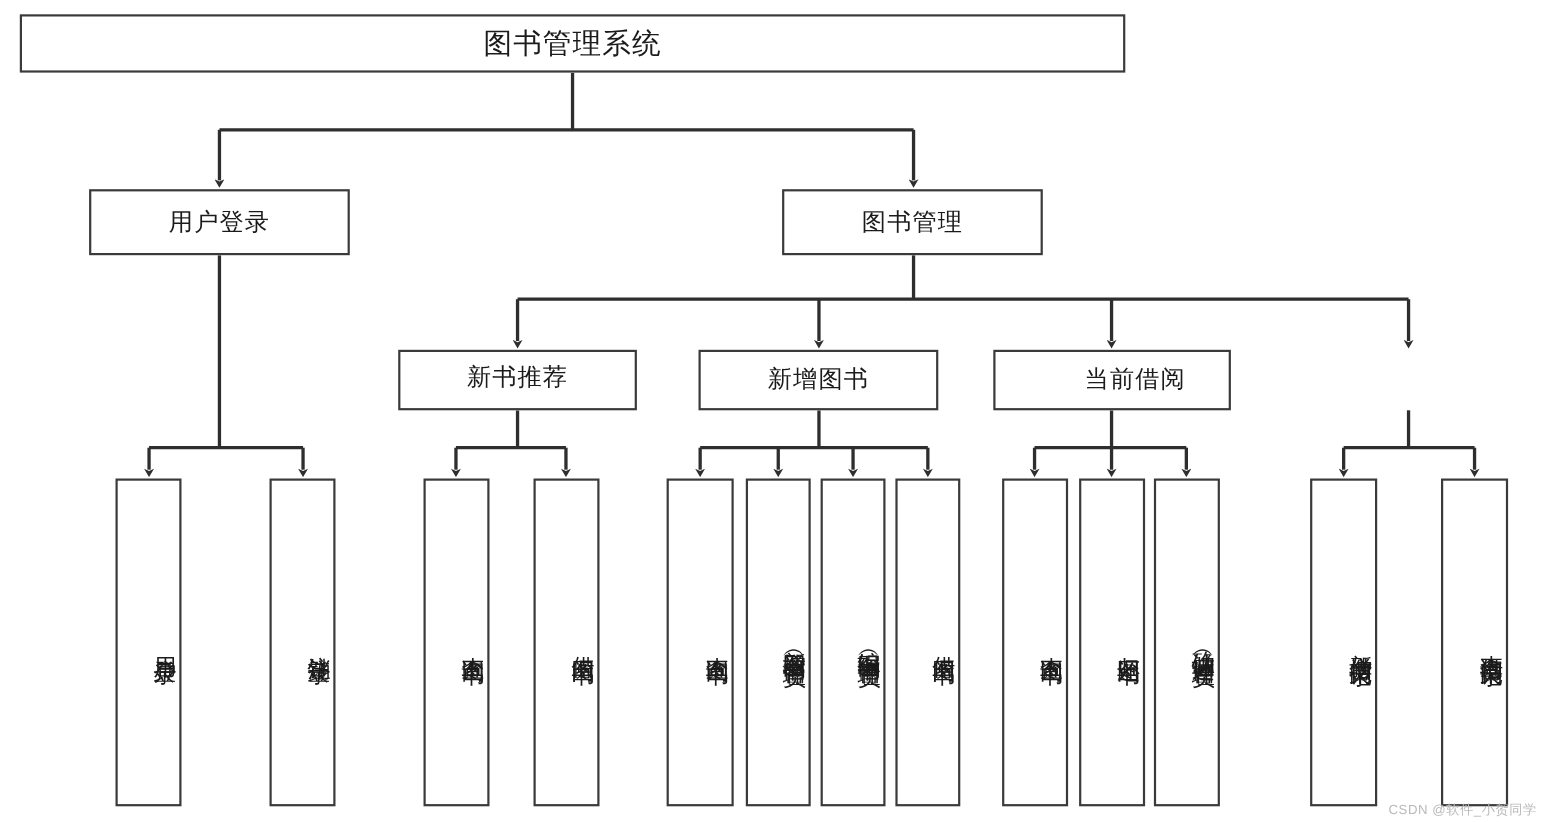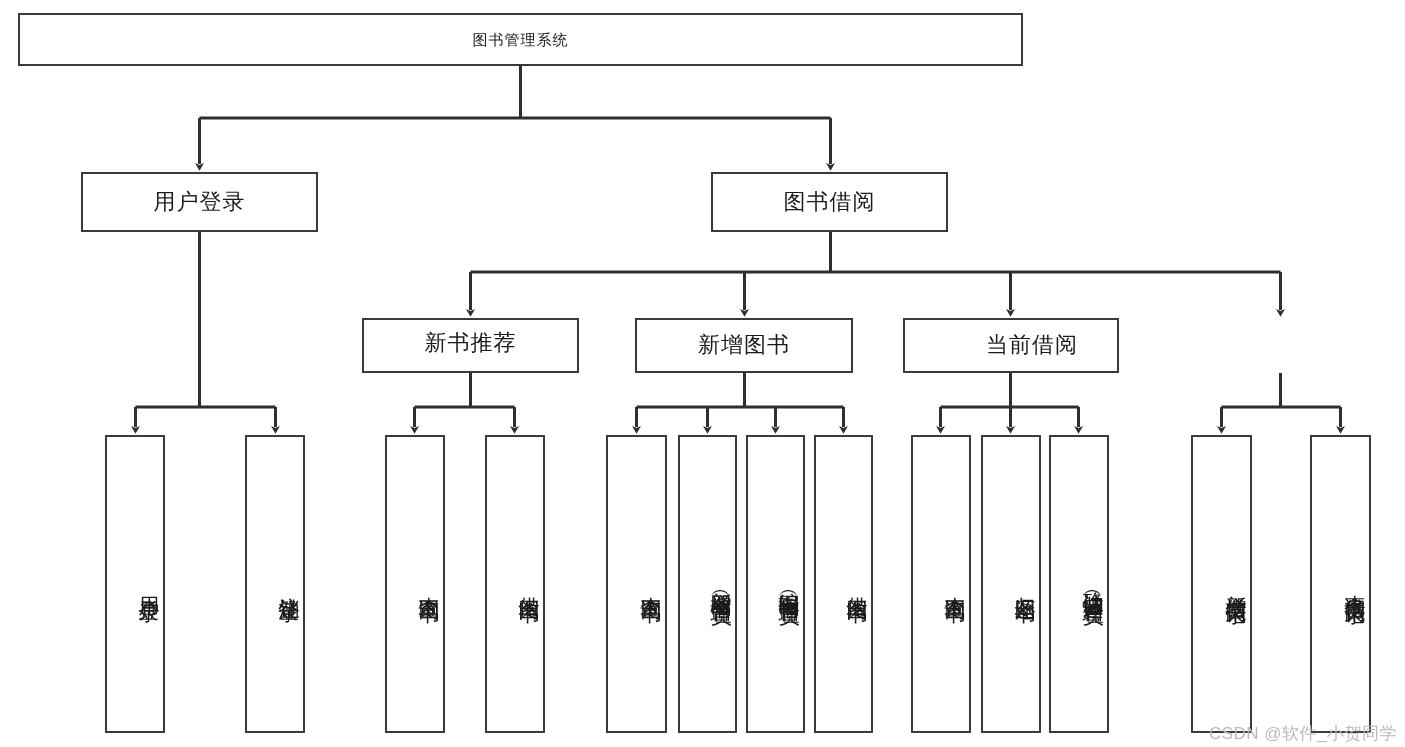--- a/index.html
+++ b/index.html
@@ -36,21 +36,21 @@
     justify-content: center;
     color: #1b1b1b;
     z-index: 3;
   }
   .node.h {
     font-size: 22px;
     letter-spacing: 1px;
     line-height: 1.2;
   }
   .node.root {
-    font-size: 15px;
+    font-size: 26px;
   }
   .node.v {
     font-size: 21px;
     writing-mode: vertical-rl;
     text-orientation: upright;
     letter-spacing: 2px;
     padding-top: 6px;
     padding-bottom: 6px;
     align-items: flex-start;
     justify-content: center;
@@ -59,21 +59,21 @@
   }
   .node.v > span {
     writing-mode: vertical-rl;
     text-orientation: upright;
     display: block;
   }
   .watermark {
     position: absolute;
     right: 8px;
     bottom: 2px;
-    font-size: 17px;
+    font-size: 12px;
     color: #b9b9b9;
     letter-spacing: 0.5px;
     z-index: 6;
     white-space: nowrap;
   }
 </style>
 </head>
 <body>
 
 <div id="canvas">
@@ -131,21 +131,21 @@
   </svg>
 
   <div class="node h root" style="left:18px; top:13px; width:1005px; height:53px;">
     <span>图书管理系统</span>
   </div>
 
   <div class="node h" style="left:81px; top:172px; width:237px; height:60px;">
     <span>用户登录</span>
   </div>
   <div class="node h" style="left:711px; top:172px; width:237px; height:60px;">
-    <span>图书借阅</span>
+    <span>图书管理</span>
   </div>
 
   <div class="node h" style="left:362px; top:318px; width:217px; height:55px;font-family:Liberation Mono, monospace;">
     <span>新书推荐</span>
   </div>
   <div class="node h" style="left:635px; top:318px; width:218px; height:55px;">
     <span>新增图书</span>
   </div>
   <div class="node h" style="left:903px; top:318px; width:216px; height:55px;padding-left:42px;">
     <span>当前借阅</span>

